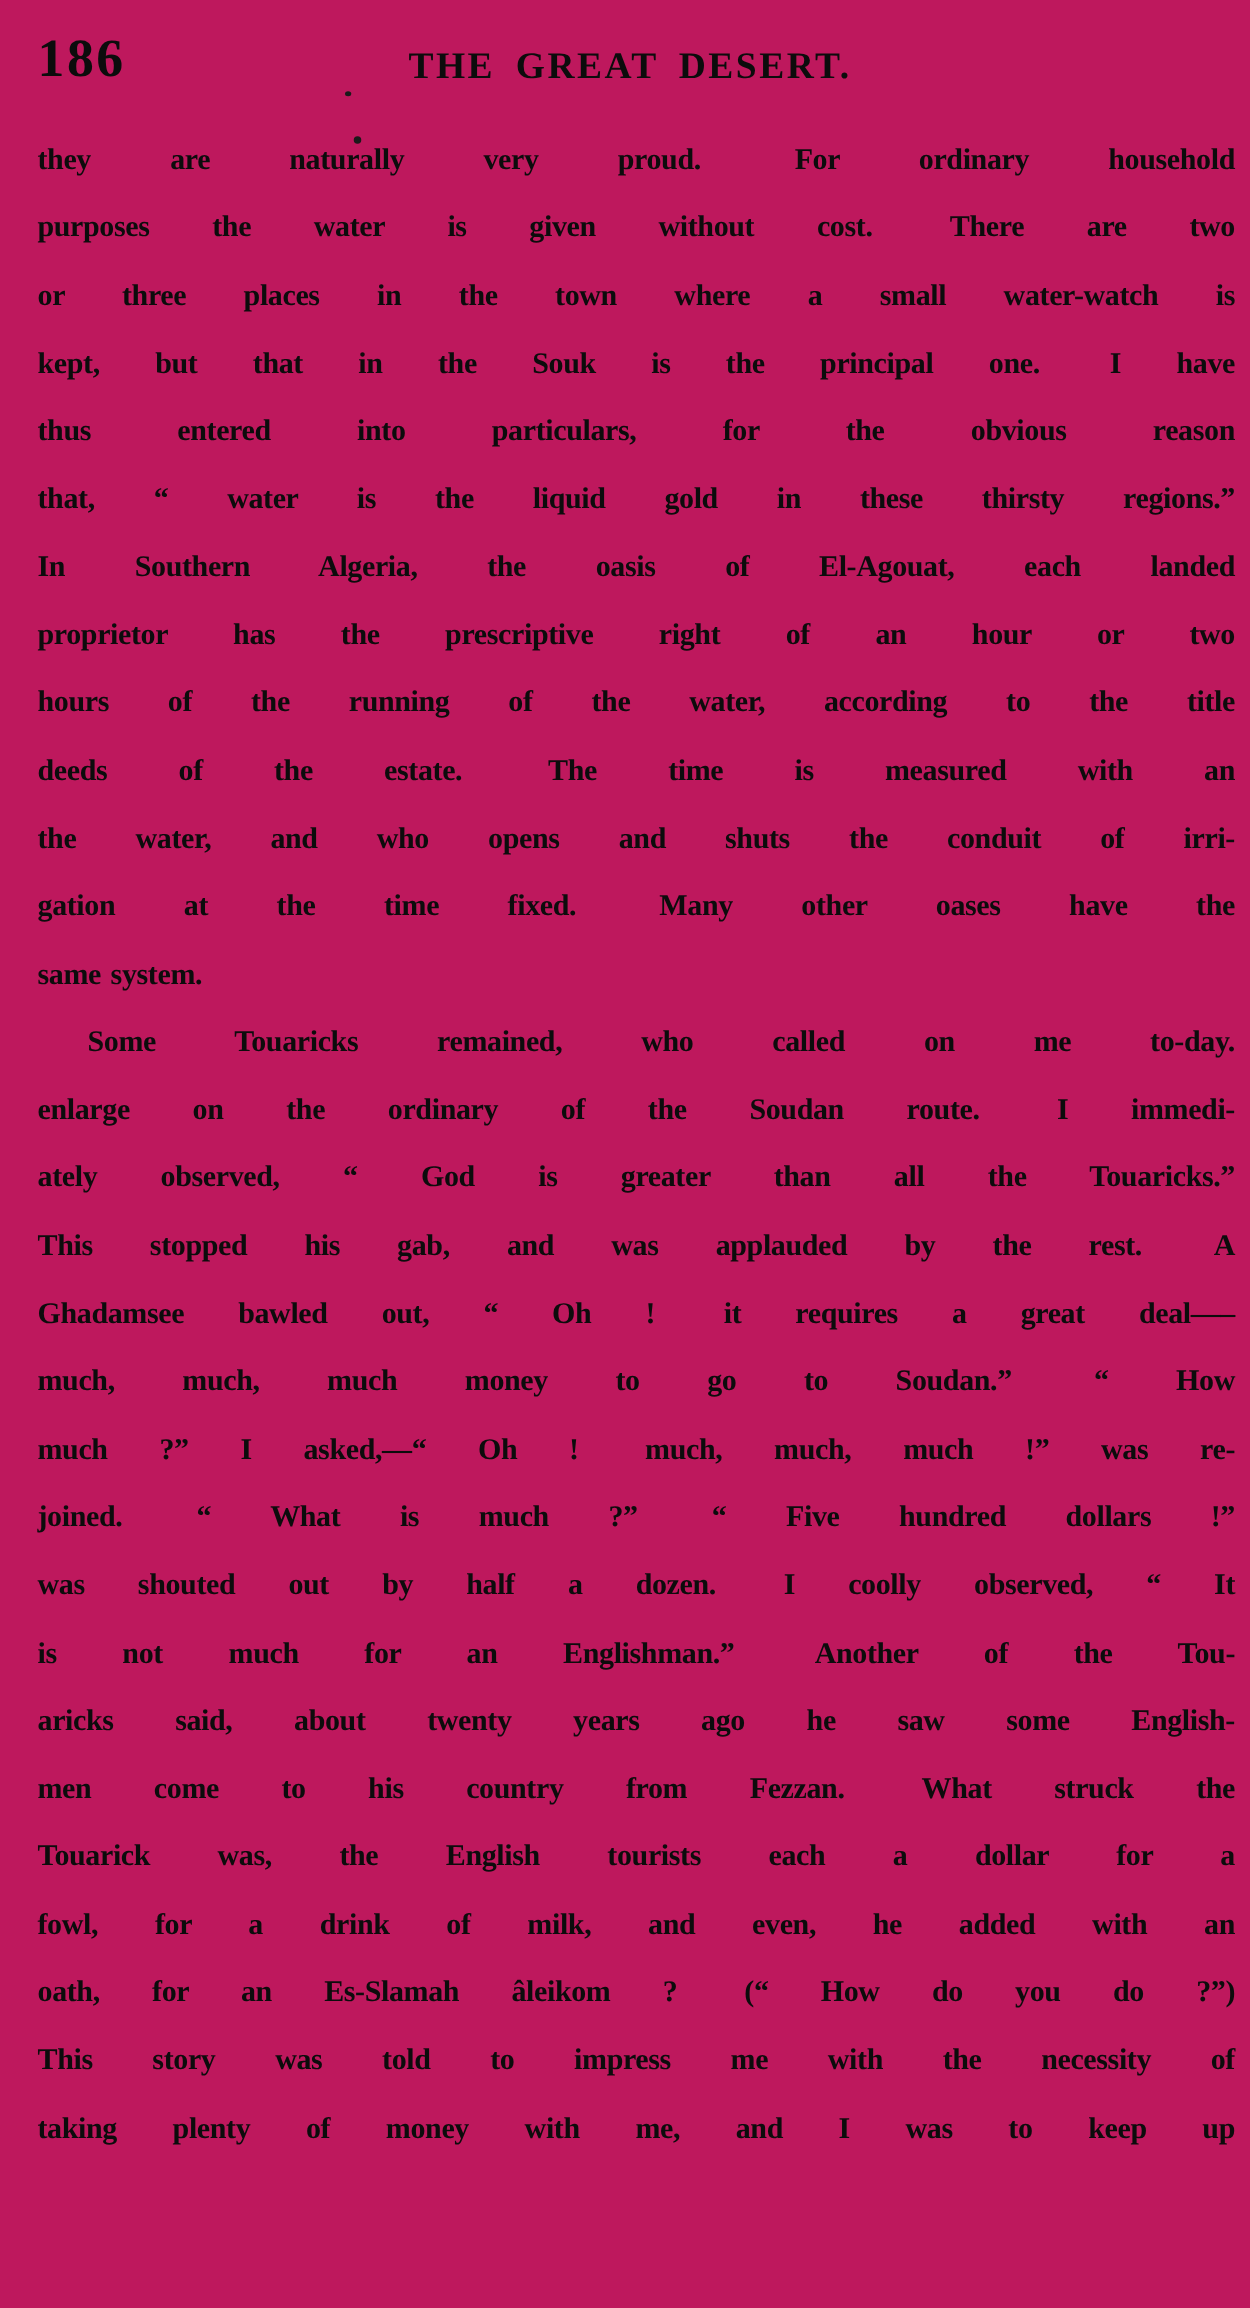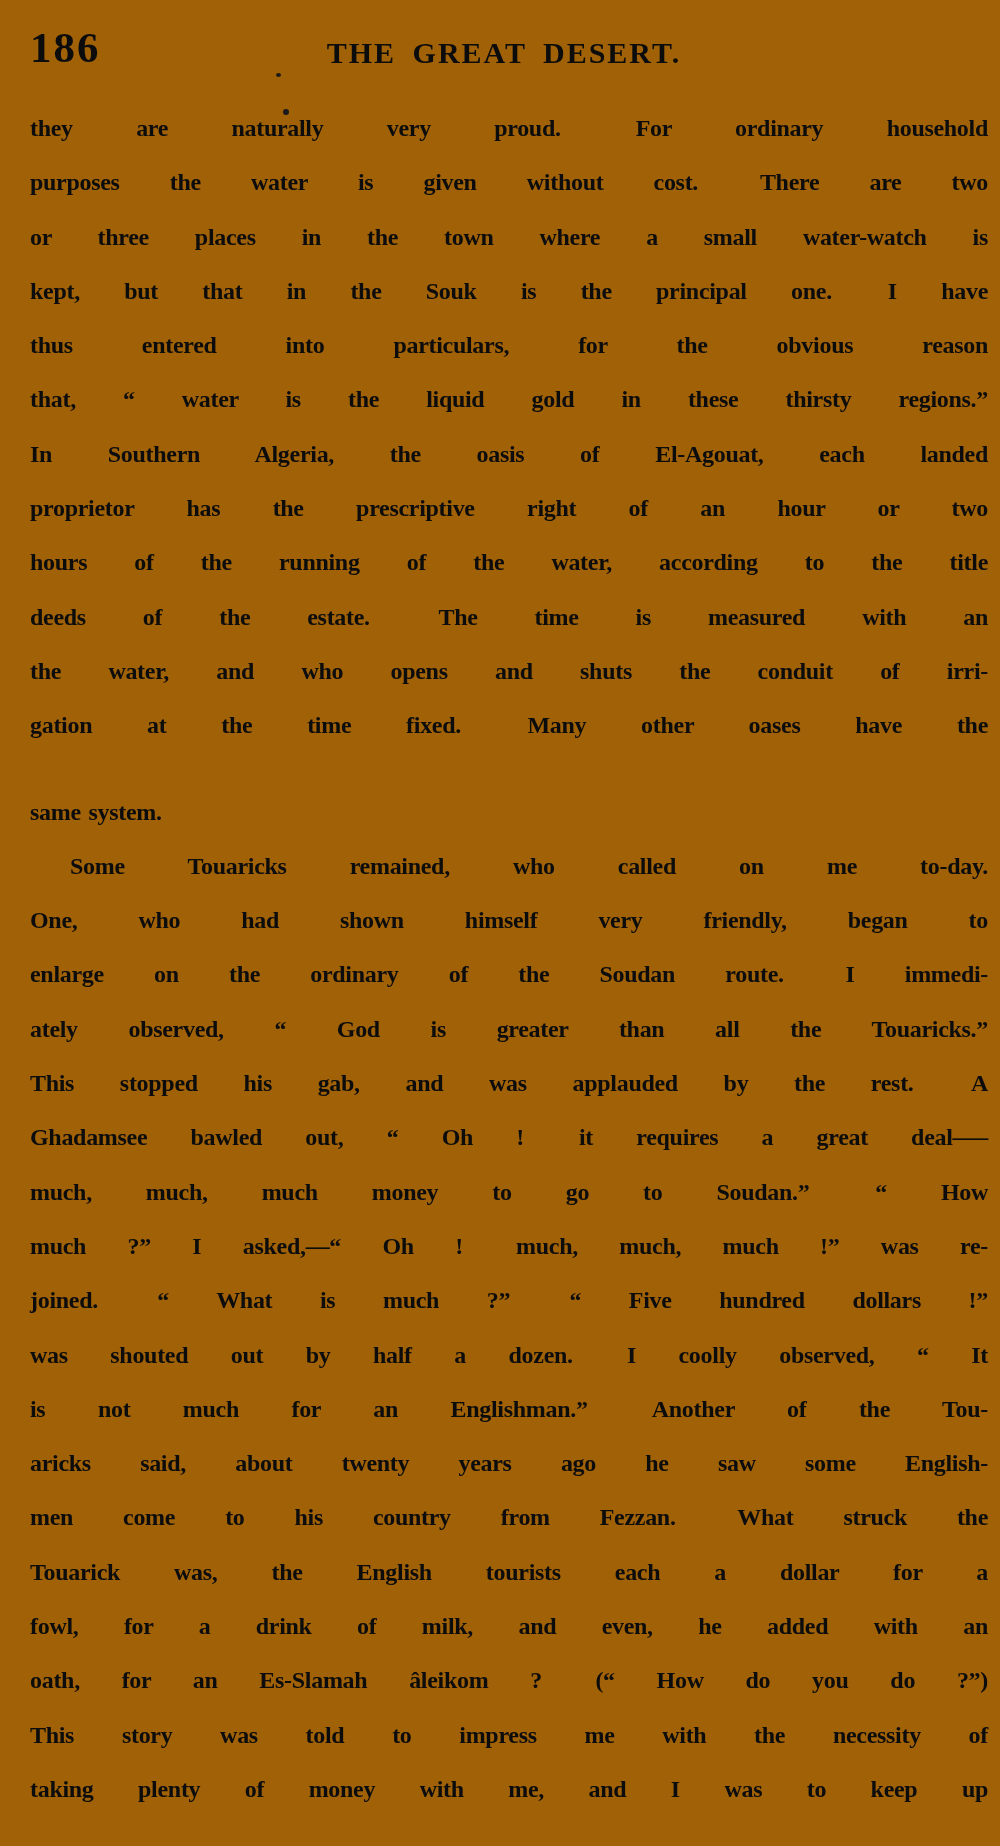--- a/index.html
+++ b/index.html
@@ -4,21 +4,21 @@
 <style>
   html, body {
     margin: 0;
     padding: 0;
     background: #ffffff;
   }
   .page {
     position: relative;
     width: 1000px;
     height: 1846px;
-    background: #a16207;
+    background: #be185d;
     overflow: hidden;
     font-family: "Liberation Serif", serif;
     color: #0c0c0c;
   }
   
   .page-number {
     position: absolute;
     left: 30px;
     top: 26px;
     font-size: 43px;
@@ -50,21 +50,21 @@
     font-size: 24px;
     font-weight: bold;
     line-height: 54.3px;
     letter-spacing: -0.3px;
     word-spacing: 2px;
     text-align: justify;
     text-align-last: justify;
     white-space: normal;
   }
   .line.indent { text-indent: 40px; }
-  .line.para-end { text-align-last: left; margin-top: 32px; }
+  .line.para-end { text-align-last: left; }
   .it { }
   
   .speck {
     position: absolute;
     background: #1a1a1a;
     border-radius: 50%;
   }
   .speck-1 { left: 276px; top: 73px;  width: 5px; height: 4px; }
   .speck-2 { left: 283px; top: 109px; width: 6px; height: 6px; }
 </style>
@@ -88,21 +88,20 @@
       <div class="line"><span>thus entered into particulars, for the obvious reason</span></div>
       <div class="line"><span>that, “ water is the liquid gold in these thirsty regions.”</span></div>
       <div class="line"><span>In Southern Algeria, the oasis of El-Agouat, each landed</span></div>
       <div class="line"><span>proprietor has the prescriptive right of an hour or two</span></div>
       <div class="line"><span>hours of the running of the water, according to the title</span></div>
       <div class="line"><span>deeds of the estate.  The time is measured with an</span></div>
       <div class="line"><span>the water, and who opens and shuts the conduit of irri-</span></div>
       <div class="line"><span>gation at the time fixed.  Many other oases have the</span></div>
       <div class="line para-end"><span>same system.</span></div>
       <div class="line indent"><span>Some Touaricks remained, who called on me to-day.</span></div>
-      <div class="line"><span>One, who had shown himself very friendly, began to</span></div>
       <div class="line"><span>enlarge on the ordinary of the Soudan route.  I immedi-</span></div>
       <div class="line"><span>ately observed, “ God is greater than all the Touaricks.”</span></div>
       <div class="line"><span>This stopped his gab, and was applauded by the rest.  A</span></div>
       <div class="line"><span>Ghadamsee bawled out, “ Oh !  it requires a great deal—–</span></div>
       <div class="line"><span>much, much, much money to go to Soudan.”  “ How</span></div>
       <div class="line"><span>much ?” I asked,—“ Oh !  much, much, much !” was re-</span></div>
       <div class="line"><span>joined.  “ What is </span><span class="it">much ?</span><span>”  “ Five hundred dollars !”</span></div>
       <div class="line"><span>was shouted out by half a dozen.  I coolly observed, “ It</span></div>
       <div class="line"><span>is not much for an Englishman.”  Another of the Tou-</span></div>
       <div class="line"><span>aricks said, about twenty years ago he saw some English-</span></div>

